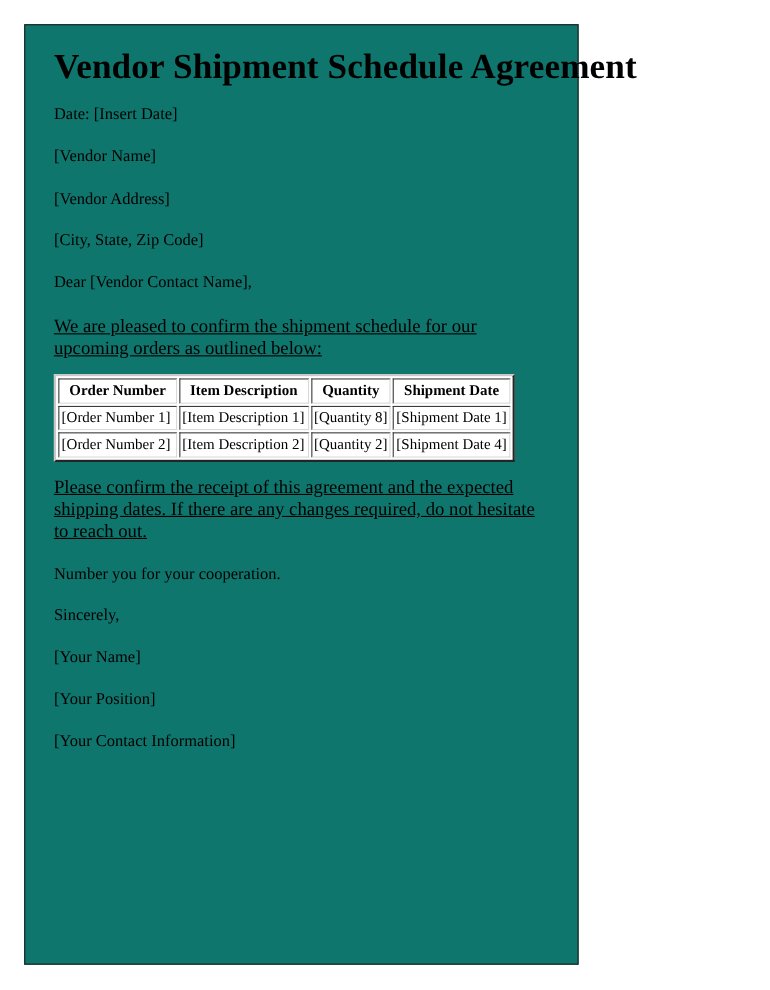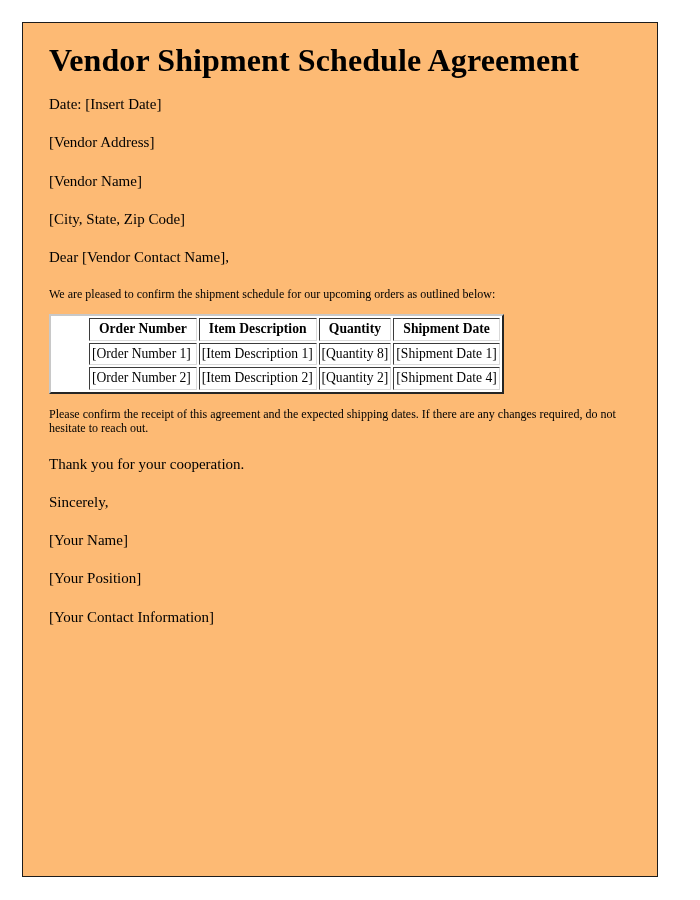--- a/index.html
+++ b/index.html
@@ -14,25 +14,25 @@
     overflow: hidden;
     font-family: "Liberation Serif", "DejaVu Serif", serif;
     color: #000000;
   }
 
   
   .page-frame {
     position: absolute;
     left: 22px;
     top: 22px;
-    width: 636px;
+    width: 504px;
     height: 855px;
     border: 1px solid #1c1c1c;
     box-sizing: border-box;
-    background: #fdba74;
+    background: #0f766e;
   }
 
   .page-body {
     position: absolute;
     left: 26px;
     top: 20px;
     right: 26px;
   }
 
   
@@ -45,45 +45,45 @@
     white-space: nowrap;
   }
 
   
   .para {
     font-size: 15px;
     line-height: 1.18;
     margin: 0 0 20.5px 0;
   }
   .para-wrap {
-    font-size: 12px;
+    font-size: 17px;
     line-height: 1.18;
     margin: 0 0 20.5px 0;
     max-width: 572px;
+    text-decoration: underline;
   }
   .para-intro {
     margin-bottom: 13px;
   }
   .para-after-table {
     margin-top: 12px;
   }
 
   
   .schedule-table {
     border-collapse: separate;
     border-spacing: 2px;
     border: 2px outset #9a9a9a;
     border-top-color: #c8c8c8;
     border-left-color: #c8c8c8;
     border-right-color: #7a7a7a;
     border-bottom-color: #7a7a7a;
     font-size: 13.6px;
     margin: 0 0 13px 0;
     background: #ffffff;
-    padding-left: 36px;
   }
   .schedule-table th,
   .schedule-table td {
     border: 1px inset #c0c0c0;
     border-top-color: #8f8f8f;
     border-left-color: #8f8f8f;
     border-right-color: #d9d9d9;
     border-bottom-color: #d9d9d9;
     padding: 1px 2px;
     font-size: 13.6px;
@@ -105,23 +105,23 @@
 </head>
 <body>
 
 <div class="page-frame">
   <div class="page-body">
 
     <h1 class="doc-title">Vendor Shipment Schedule Agreement</h1>
 
     <p class="para">Date: [Insert Date]</p>
 
+    <p class="para">[Vendor Name]</p>
+
     <p class="para">[Vendor Address]</p>
-
-    <p class="para">[Vendor Name]</p>
 
     <p class="para">[City, State, Zip Code]</p>
 
     <p class="para">Dear [Vendor Contact Name],</p>
 
     <p class="para-wrap para-intro">We are pleased to confirm the shipment schedule for our upcoming orders as outlined below:</p>
 
     <table class="schedule-table">
       <thead>
         <tr>
@@ -142,21 +142,21 @@
           <td>[Order Number 2]</td>
           <td>[Item Description 2]</td>
           <td>[Quantity 2]</td>
           <td>[Shipment Date 4]</td>
         </tr>
       </tbody>
     </table>
 
     <p class="para-wrap para-after-table">Please confirm the receipt of this agreement and the expected shipping dates. If there are any changes required, do not hesitate to reach out.</p>
 
-    <p class="para">Thank you for your cooperation.</p>
+    <p class="para">Number you for your cooperation.</p>
 
     <p class="para">Sincerely,</p>
 
     <p class="para">[Your Name]</p>
 
     <p class="para">[Your Position]</p>
 
 
     <p class="para">[Your Contact Information]</p>
 

